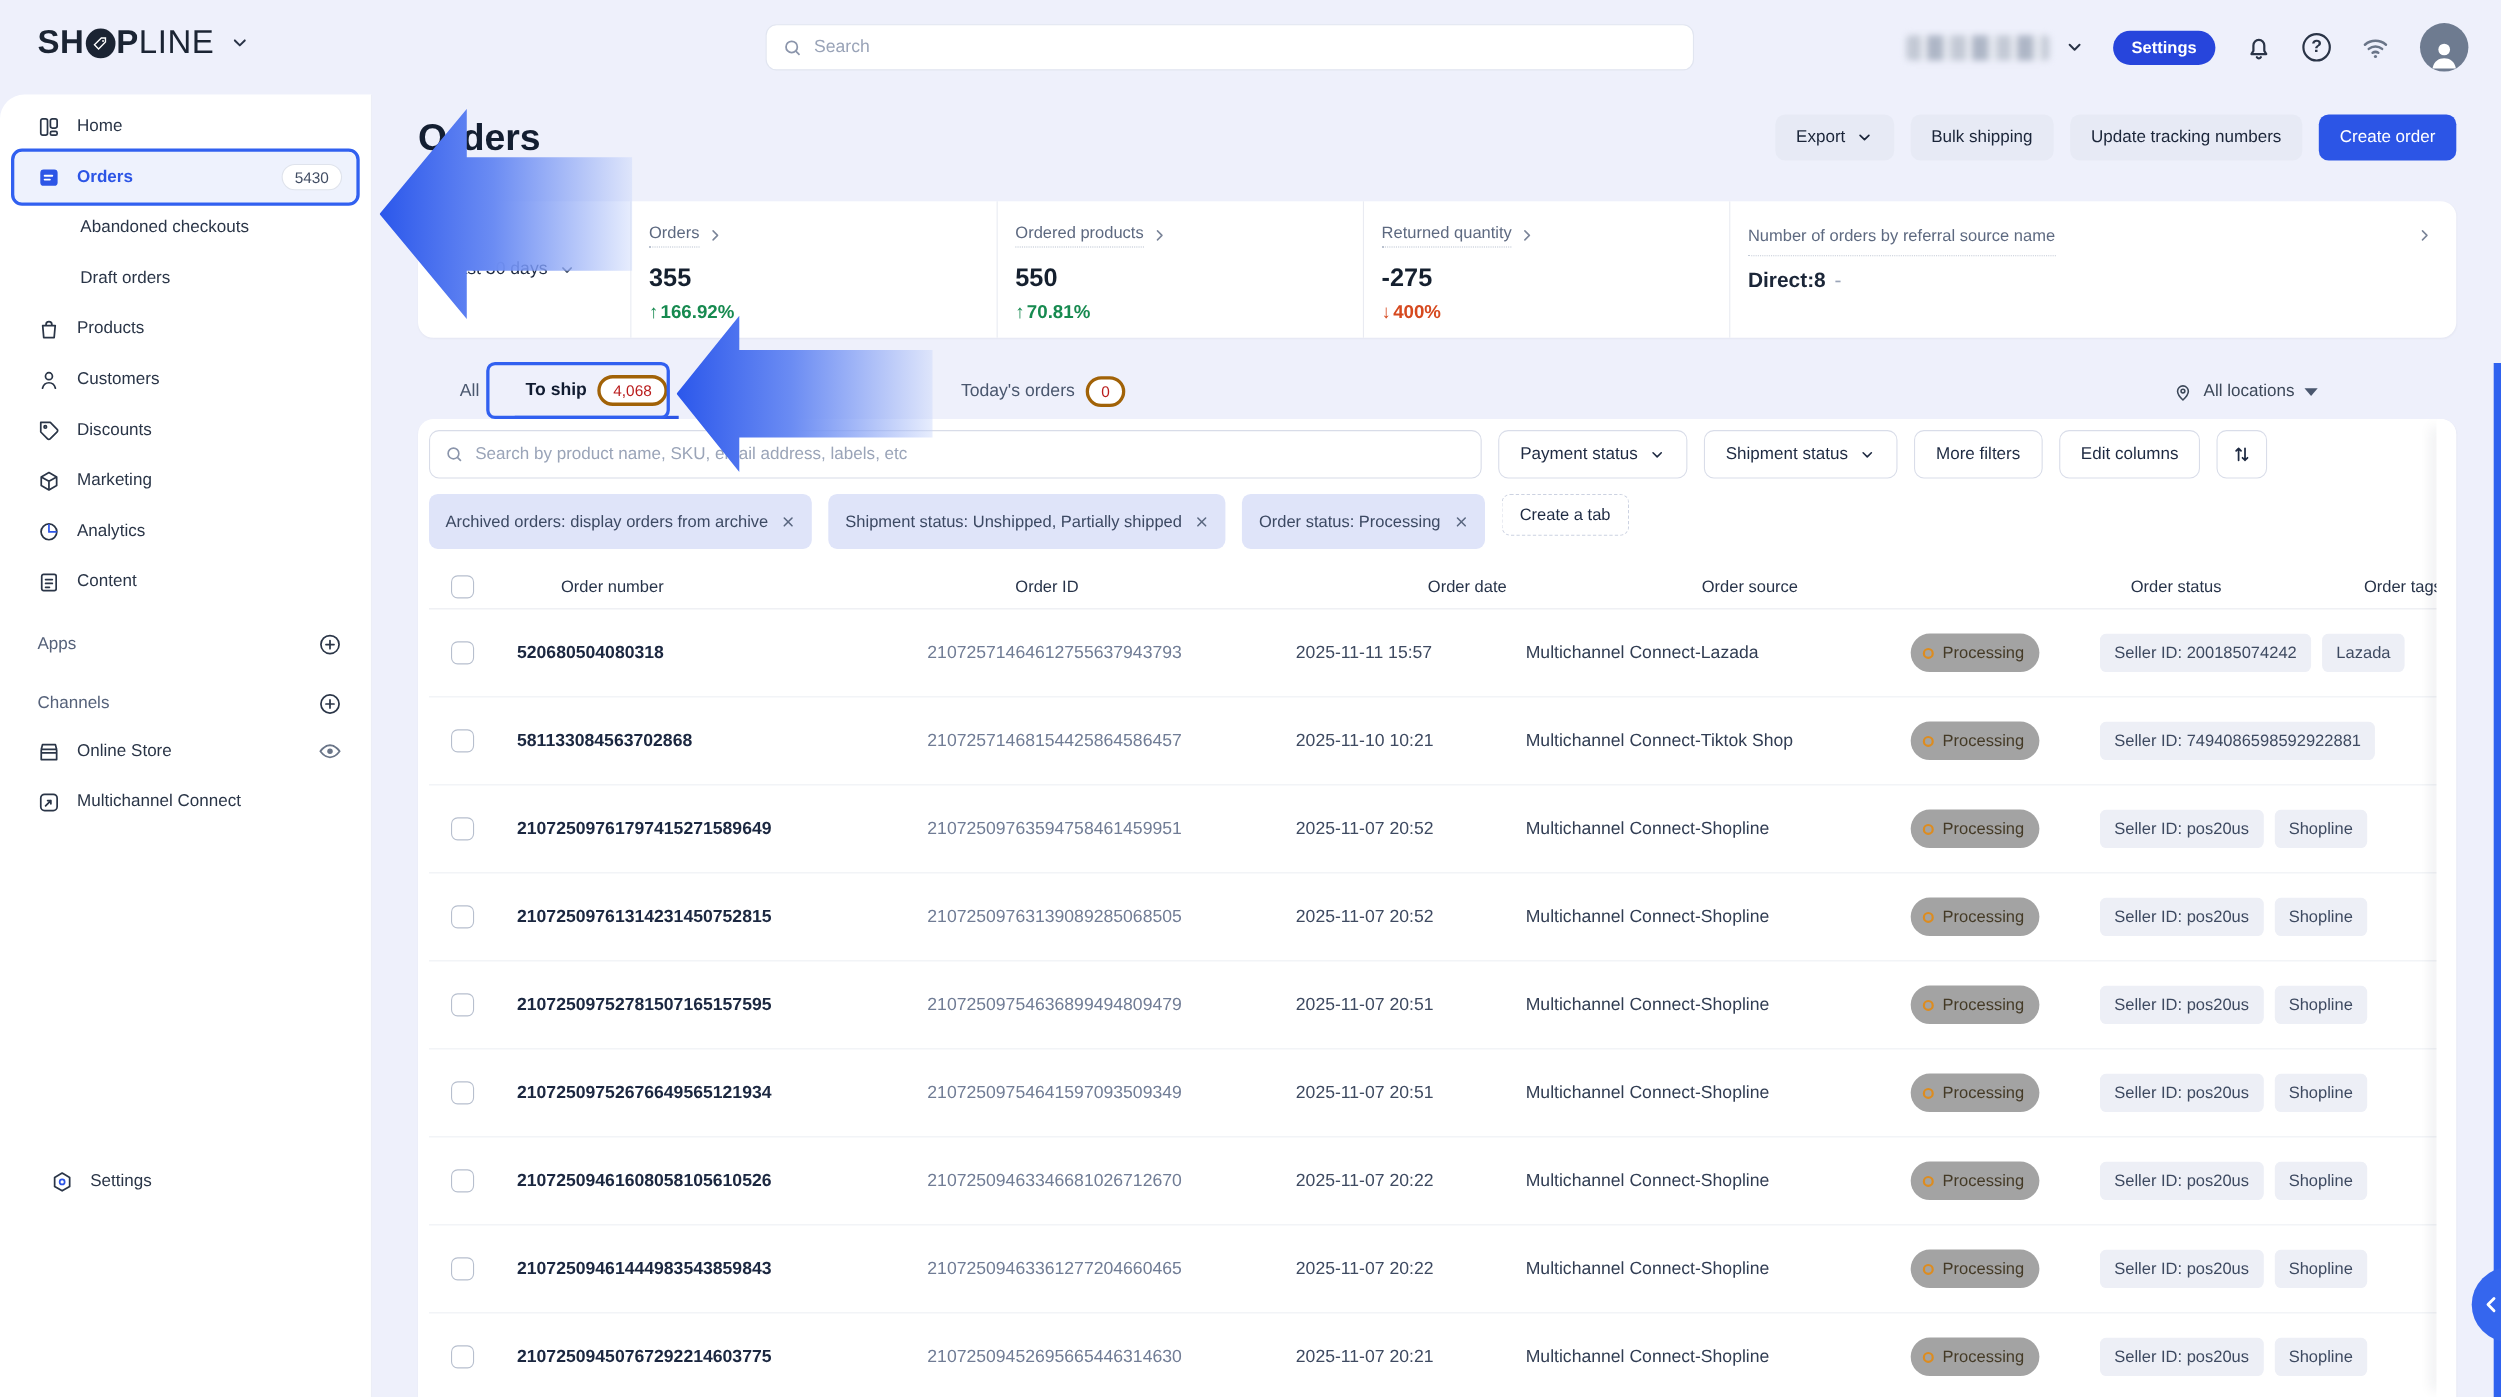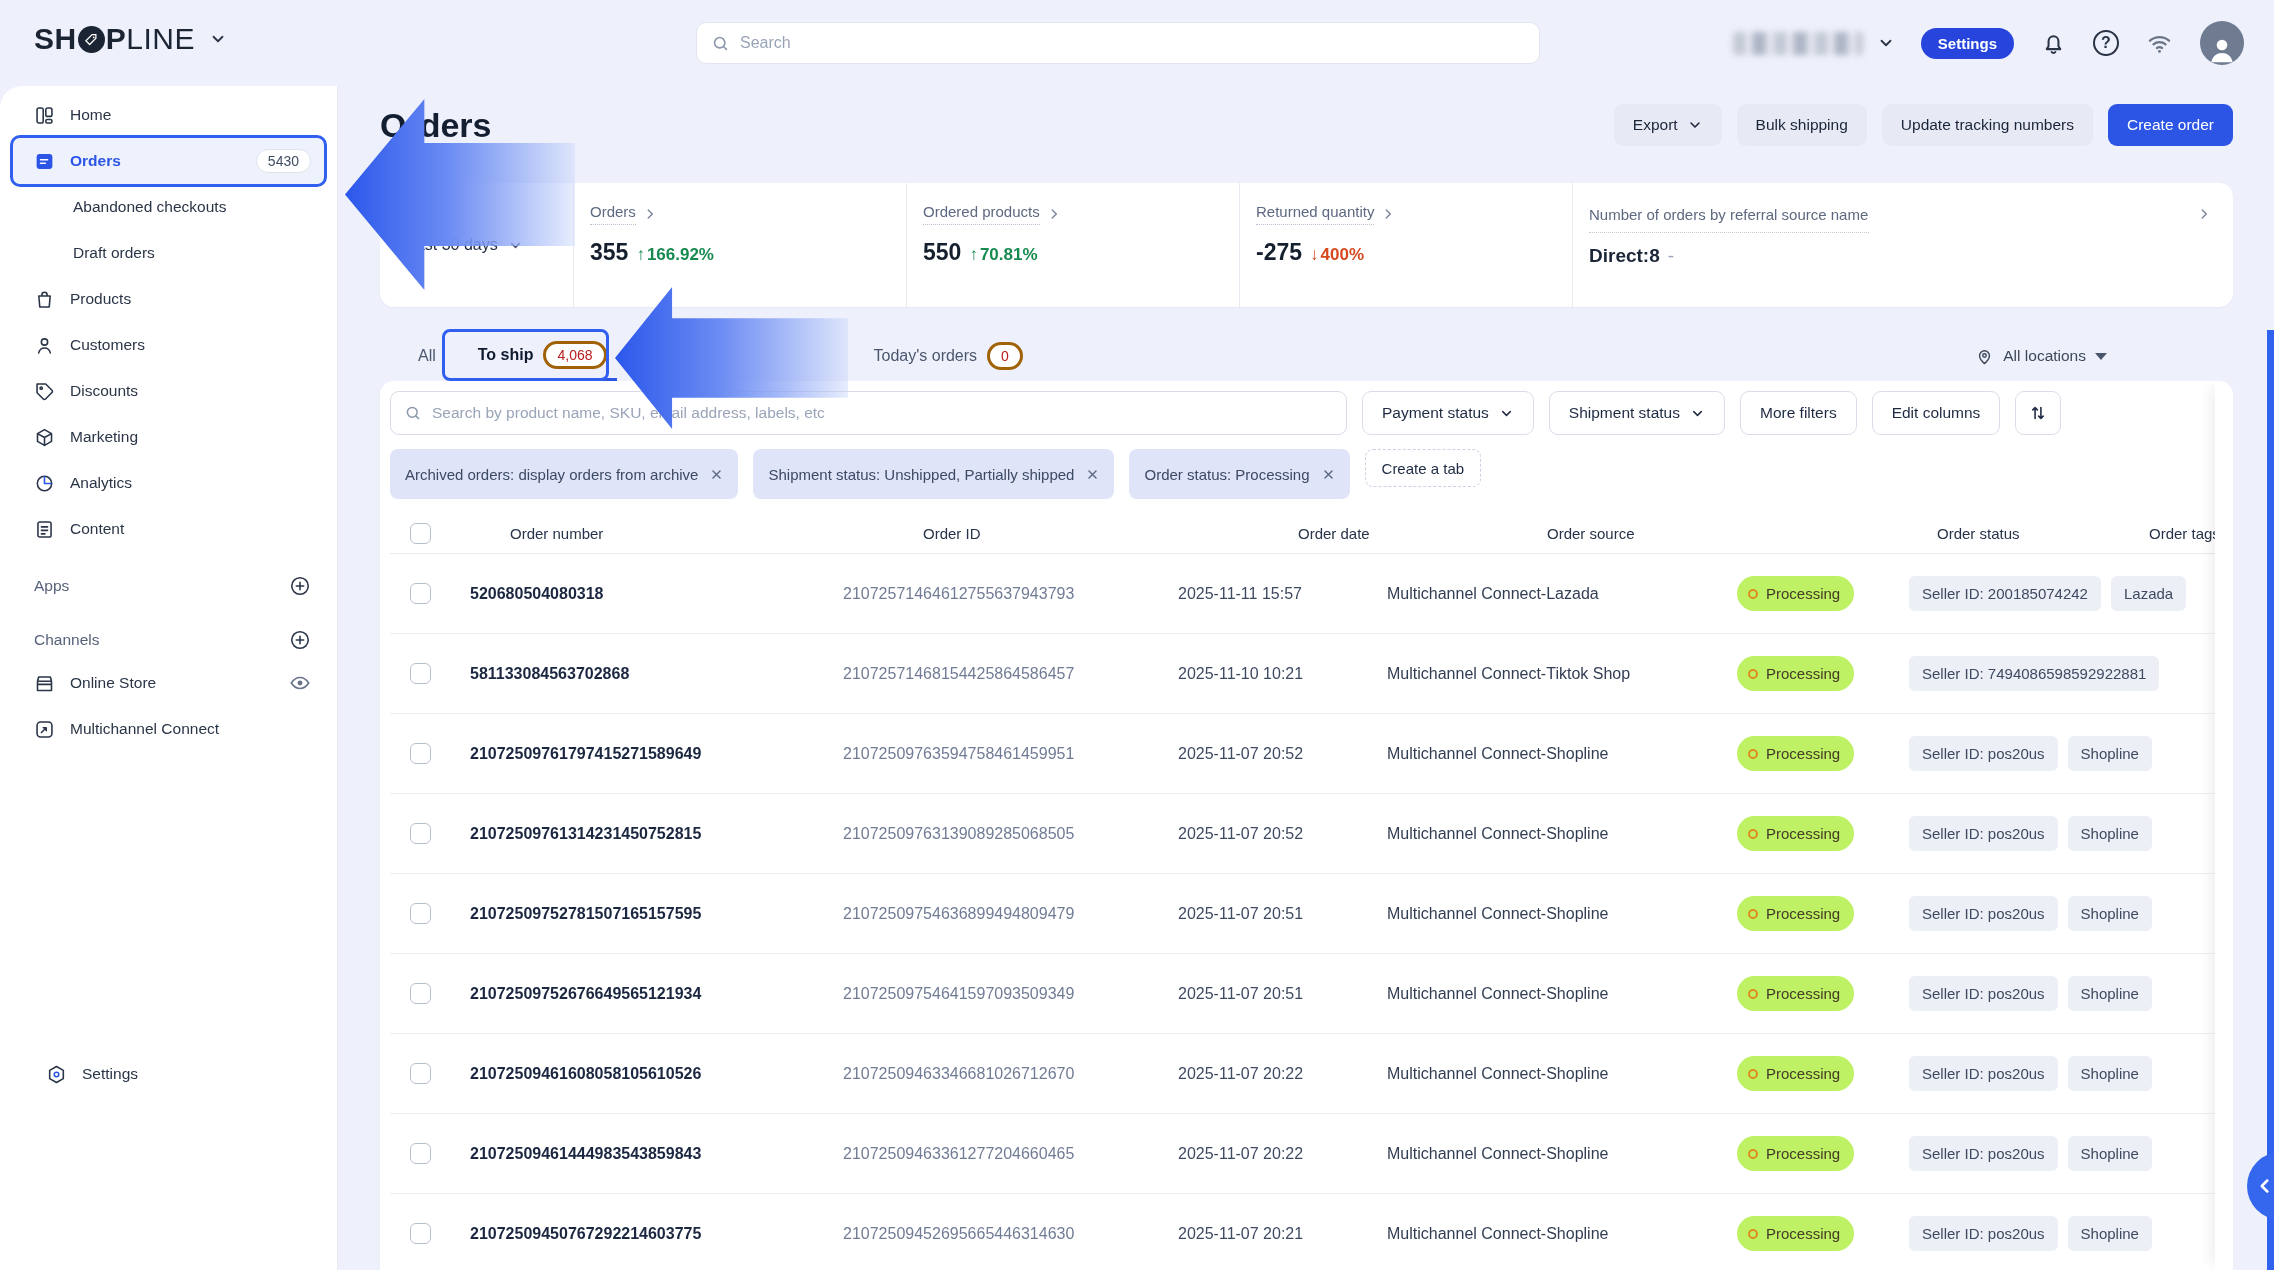--- a/index.html
+++ b/index.html
@@ -62,21 +62,21 @@
 
   
   .stats-card { margin-top:36px; height:124px; background:#fff; border-radius:14px; display:flex;
     box-shadow:0 1px 2px rgba(20,30,60,.04); }
   .range-box { width:193px; display:flex; align-items:center; gap:10px; padding-left:27px; flex:none;
     font-size:16px; color:#1d2940; cursor:pointer; }
   .stat { width:333px; flex:none; border-left:1px solid #e9ebf2; padding:20px 0 0 16px; position:relative; }
   .stat.last { flex:1; }
   .stat-label { display:inline-flex; align-items:center; gap:7px; font-size:15px; color:#5d6980; cursor:pointer; }
   .stat-label .lbl-txt { border-bottom:1px dotted #b9c1cf; padding-bottom:4px; }
-  .stat-val-row { margin-top:14px; display:flex; align-items:baseline; gap:8px; }
+  .stat-val-row { margin-top:14px; display:flex; align-items:baseline; gap:8px;flex-direction:column; }
   .stat-value { font-size:23px; font-weight:700; color:#15202f; }
   .delta { font-size:17px; font-weight:600; }
   .delta.up { color:#178a50; }
   .delta.down { color:#d6491f; }
   .delta.up::before { content:"\2191"; margin-right:2px; }
   .delta.down::before { content:"\2193"; margin-right:2px; }
   .stat.last .lbl-wrap { display:block; width:280px; border-bottom:1px dotted #c3cad6; padding-bottom:6px;
     font-size:15px; color:#5d6980; line-height:1.55; }
   .stat.last .chev-abs { position:absolute; right:22px; top:24px; }
   .ref-val { margin-top:12px; font-size:19px; font-weight:600; color:#1b2638; }
@@ -115,21 +115,21 @@
   .tbl { margin-top:14px; }
   .thead, .trow { display:grid; grid-template-columns:80px 373px 335px 209px 350px 172px minmax(0,1fr); align-items:center; }
   .thead { height:41px; border-bottom:1px solid #e8eaf0; font-size:15px; font-weight:500; color:#273349;gap:40px; }
   .trow { height:80px; border-bottom:1px solid #edeff4; }
   .cell-check { padding-left:20px; }
   .checkbox { width:21px; height:21px; border:1.5px solid #b7bfce; border-radius:6px; background:#fff; display:block; cursor:pointer; }
   .c-num { font-size:16px; font-weight:600; color:#1b2740; }
   .c-id { font-size:16px; color:#707c95; }
   .c-date { font-size:16px; color:#3e4a61; }
   .c-src { font-size:16px; color:#313d53; }
-  .badge-processing { display:inline-flex; align-items:center; gap:8px; background:#bef264; border-radius:18px;
+  .badge-processing { display:inline-flex; align-items:center; gap:8px; background:#a3a3a3; border-radius:18px;
     height:35px; padding:0 14px 0 11px; font-size:15px; color:#443a26; }
   .dot-ring { width:10px; height:10px; border:2.5px solid #dd8c1f; border-radius:50%; flex:none; }
   .c-tags { display:flex; gap:10px; overflow:hidden; min-width:0; }
   .tagchip { background:#edeff6; border-radius:6px; height:35px; display:inline-flex; align-items:center;
     padding:0 13px; font-size:15px; color:#3e4a61; white-space:nowrap; flex:none; }
   .pin-strip { position:absolute; top:0; right:0; bottom:0; width:18px; background:#fff; border-radius:0 14px 0 0;
     box-shadow:-9px 0 12px -6px rgba(23,32,55,.12); }
 
   
   .ann-arrow { position:absolute; pointer-events:none; z-index:50;

